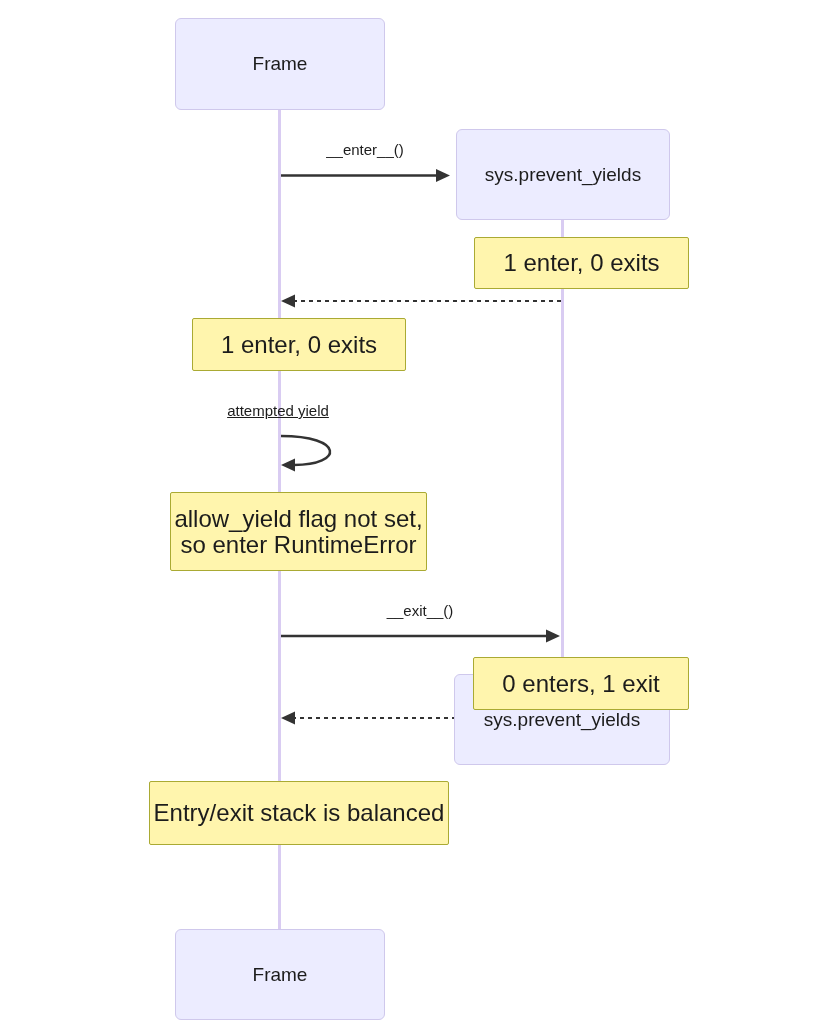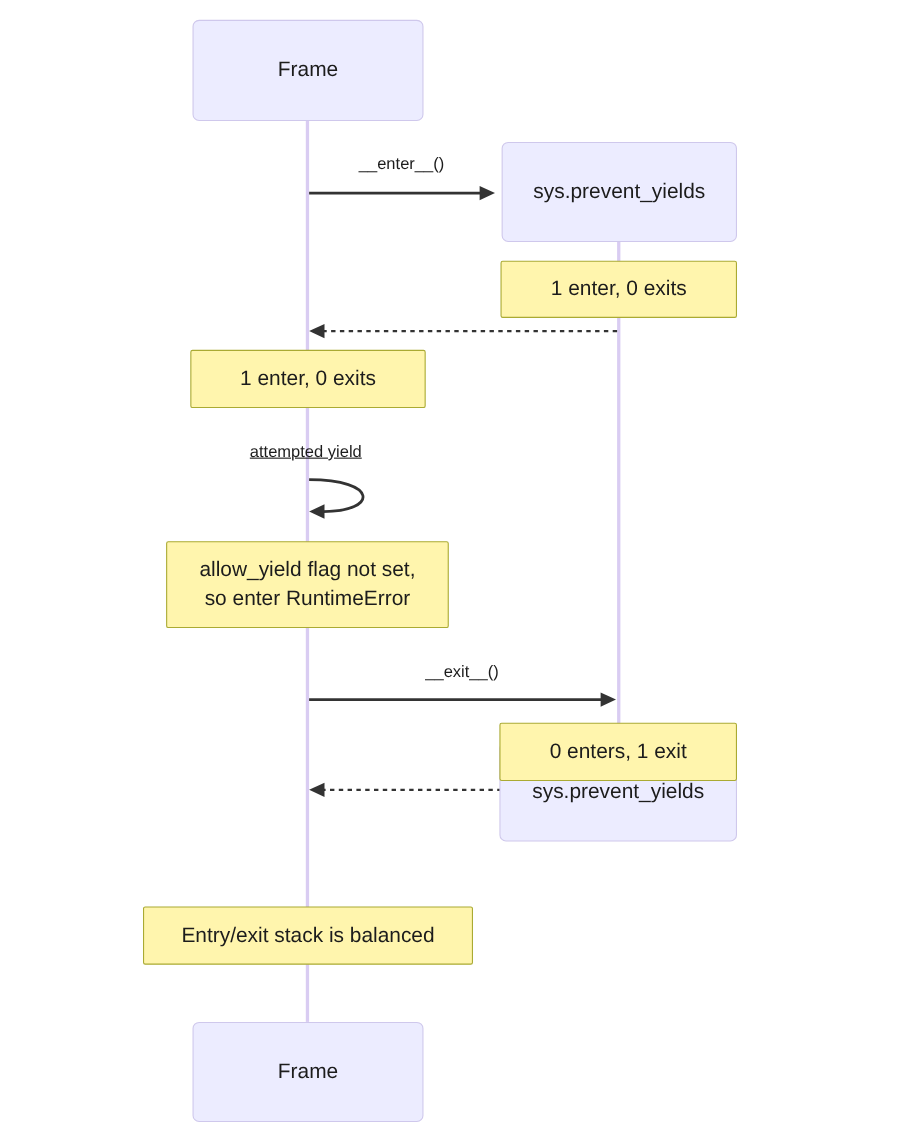--- a/index.html
+++ b/index.html
@@ -13,21 +13,21 @@
   .actor{
     position:absolute;background:var(--actor-fill,#ececff);
     border:1px solid var(--actor-border,#cfc8ec);border-radius:6px;
     display:flex;align-items:center;justify-content:center;
     font-size:19px;z-index:2;box-sizing:border-box;
   }
   .note{
     position:absolute;background:var(--note-fill,#fff5ad);
     border:1.5px solid var(--note-border,#aaaa33);border-radius:2px;
     display:flex;flex-direction:column;align-items:center;justify-content:center;
-    font-size:19px;line-height:26px;text-align:center;z-index:3;box-sizing:border-box;
+    font-size:24px;line-height:26px;text-align:center;z-index:3;box-sizing:border-box;margin-left:19px;
   }
   .msg-label{position:absolute;font-size:15px;text-align:center;z-index:1;}
   svg.arrows{position:absolute;left:0;top:0;z-index:1;}
   .arrow-line{stroke:var(--arrow,#333333);stroke-width:2.5;fill:none;}
   .arrow-line.dashed{stroke-width:2;stroke-dasharray:4 4;}
   .arrow-head{fill:var(--arrow,#333333);stroke:none;}
 </style>
 </head>
 <body>
 
@@ -77,17 +77,17 @@
   <div class="note" style="left:173px;top:318px;width:214px;height:53px;">
     <span>1 enter, 0 exits</span>
   </div>
   <div class="note" style="left:151px;top:492px;width:257px;height:79px;">
     <span>allow_yield flag not set,</span>
     <span>so enter RuntimeError</span>
   </div>
   <div class="note" style="left:454px;top:657px;width:216px;height:53px;">
     <span>0 enters, 1 exit</span>
   </div>
-  <div class="note" style="left:130px;top:824px;width:300px;height:53px;">
+  <div class="note" style="left:130px;top:781px;width:300px;height:64px;">
     <span>Entry/exit stack is balanced</span>
   </div>
 
 </div>
 
 </body></html>

